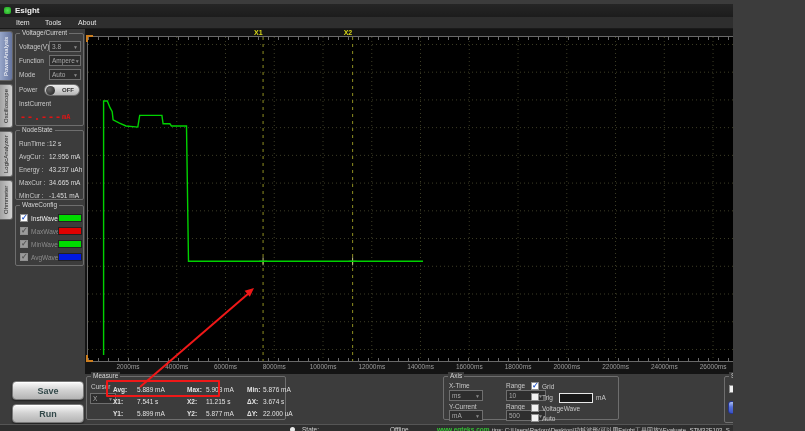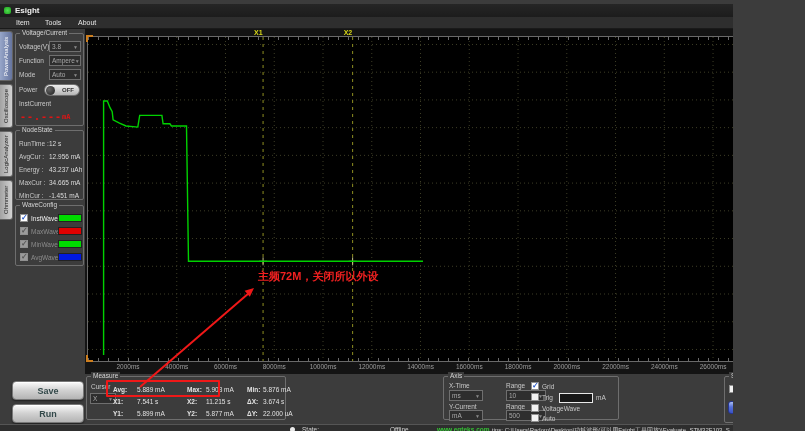--- a/index.html
+++ b/index.html
@@ -176,21 +176,20 @@
       <line x1="171.07295699999997" y1="224.33759400000002" x2="179.07295699999997" y2="224.33759400000002" stroke="#c8c888" stroke-width="1"></line>
       <line x1="175.07295699999997" y1="220.33759400000002" x2="175.07295699999997" y2="228.33759400000002" stroke="#c8c888" stroke-width="1"></line>
       <line x1="264.634055" y1="0" x2="264.634055" y2="324" stroke="#8f8f20" stroke-width="1" stroke-dasharray="3 4"></line>
       <line x1="260.634055" y1="224.33759400000002" x2="268.634055" y2="224.33759400000002" stroke="#c8c888" stroke-width="1"></line>
       <line x1="264.634055" y1="220.33759400000002" x2="264.634055" y2="228.33759400000002" stroke="#c8c888" stroke-width="1"></line>
       <polyline points="15.6,318.0 15.6,64.0 19.3,64.0 22.0,70.7 24.2,74.6 25.1,82.9 31.5,86.2 38.0,89.0 49.8,90.1 51.7,78.4 73.9,78.4 75.1,86.8 81.9,86.8 83.4,89.0 98.5,89.0 100.5,224.3 335.0,224.3" fill="none" stroke="#00d200" stroke-width="1.4"></polyline>
     </svg>
 
   <div class="curlab" id="x1lab" style="left: 254.073px; top: 25px;">X1</div>
   <div class="curlab" id="x2lab" style="left: 343.634px; top: 25px;">X2</div>
-  <div class="annotation">主频72M，关闭所以外设</div>
 
   <svg class="abs" style="left:0;top:0;z-index:44;pointer-events:none" width="805" height="431" viewBox="0 0 805 431">
     <line x1="140" y1="383" x2="249" y2="289" stroke="#f01818" stroke-width="2"></line>
     <polygon points="254,284 249.8,292.8 244.6,286.8" fill="#f01818"></polygon>
   </svg>
   <div class="redbox"></div>
 
   <div class="silverbtn" style="left:12px;top:377px;width:72px;height:19px">Save</div>
   <div class="silverbtn" style="left:12px;top:400px;width:72px;height:19px">Run</div>
 

